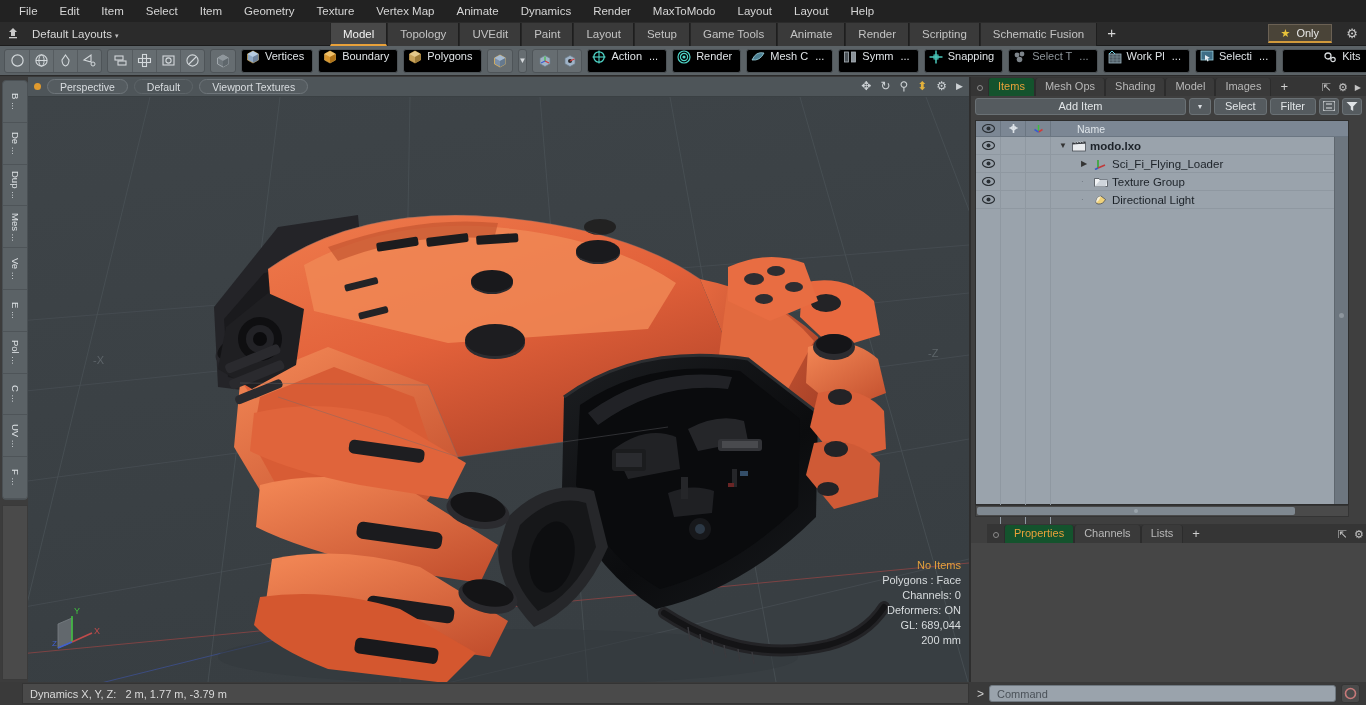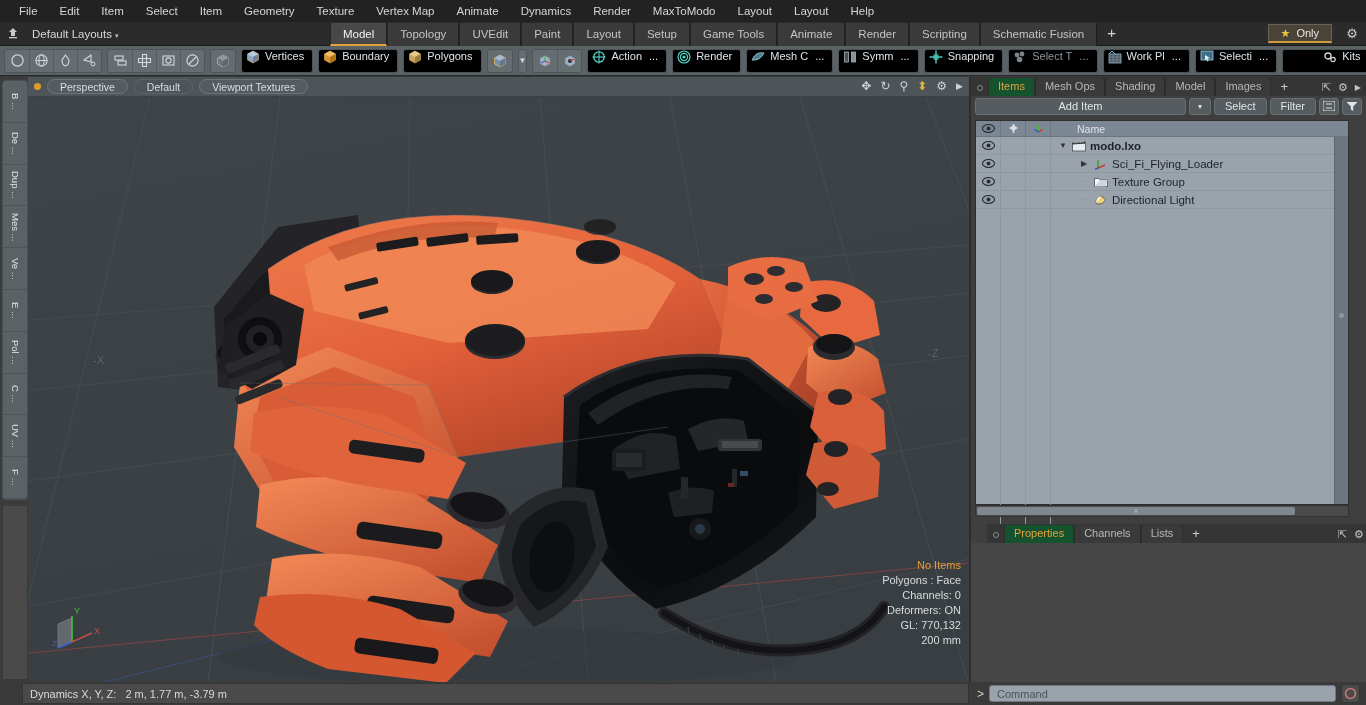--- a/index.html
+++ b/index.html
@@ -666,21 +666,21 @@
           <text x="6" y="44" fill="#4060d0" font-size="8" font-family="Liberation Sans, sans-serif">Z</text>
         </svg>
       </div>
 
       
       <div class="statbox">
         <div class="hi">No Items</div>
         <div>Polygons : Face</div>
         <div>Channels: 0</div>
         <div>Deformers: ON</div>
-        <div>GL: 770,132</div>
+        <div>GL: 689,044</div>
         <div>200 mm</div>
       </div>
     </div>
   </div>
 
   <div class="vsplit" style="left:969px; top:0; height:605px;"></div>
 
   <div class="rpanel">
 
     <div class="ptabs">

